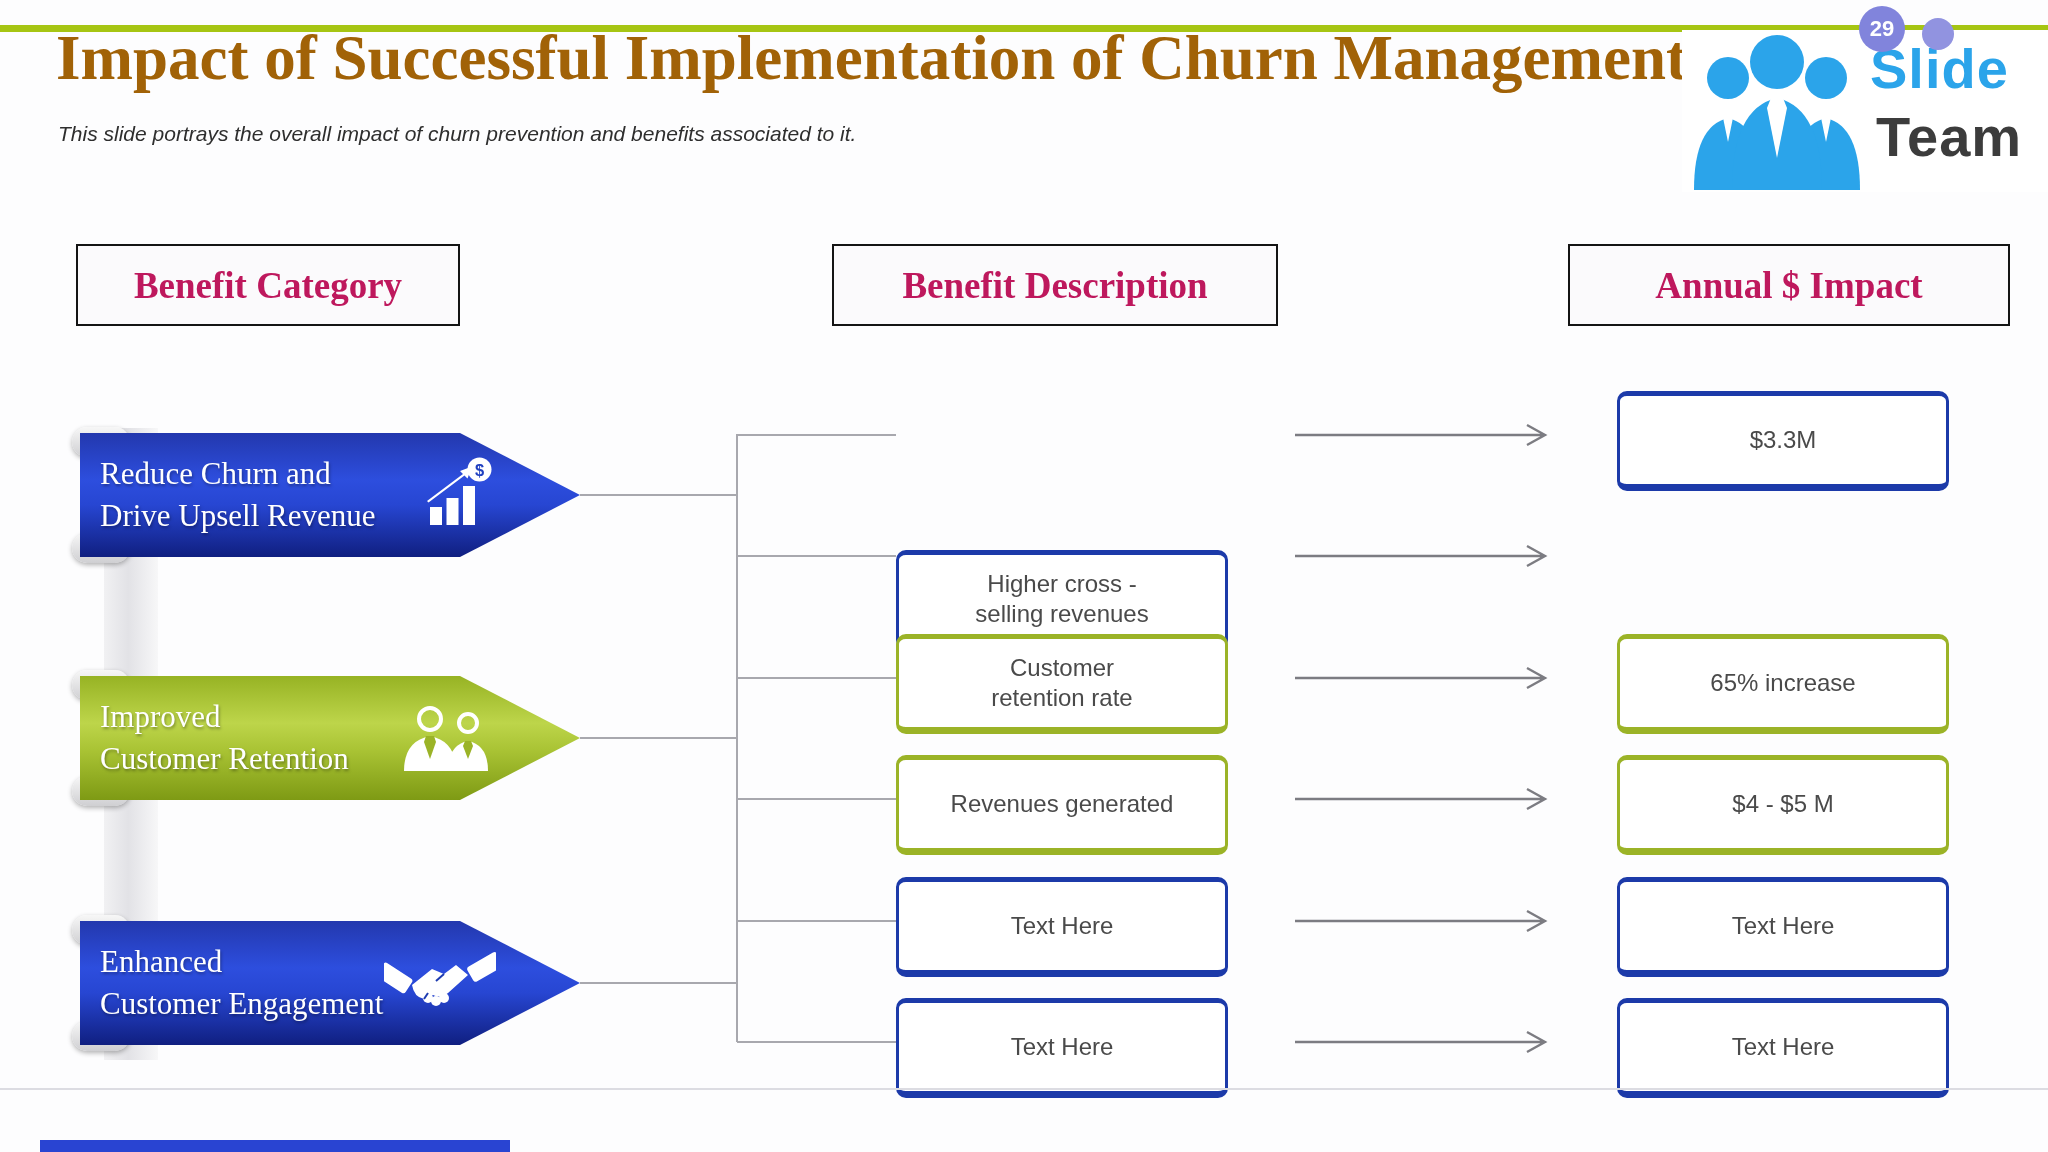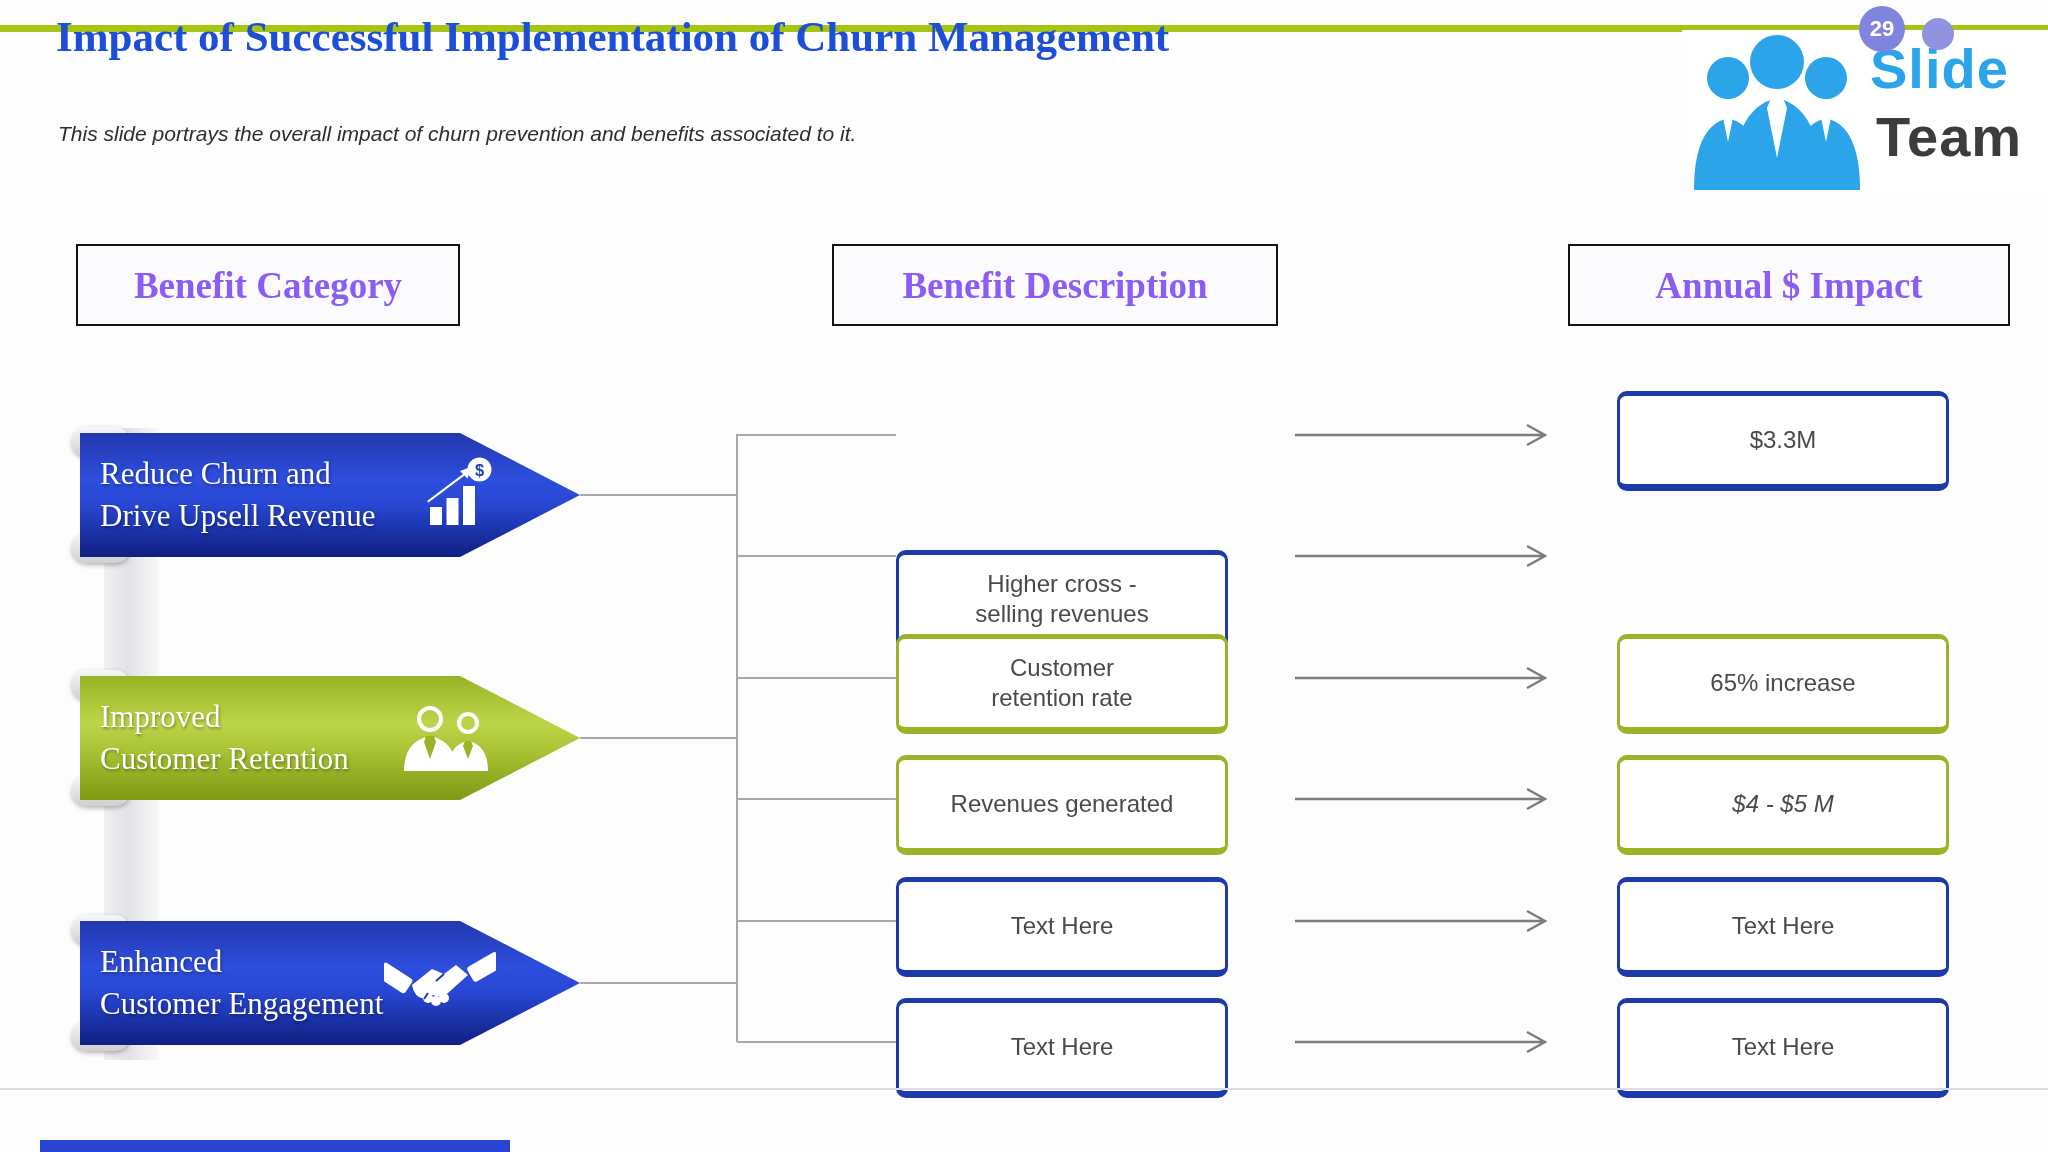--- a/index.html
+++ b/index.html
@@ -3,39 +3,39 @@
 <meta charset="utf-8">
 <style>
   html,body{margin:0;padding:0;background:#ffffff;}
   #slide{position:relative;width:2048px;height:1152px;background:#fdfdfe;overflow:hidden;
          font-family:"Liberation Sans",sans-serif;}
 
   
   .top-line{position:absolute;left:0;top:25px;width:2048px;height:7px;background:#a6c513;}
 
   
-  .title{position:absolute;left:56px;top:12px;width:1700px;
-         font-family:"Liberation Serif",serif;font-weight:700;font-size:43px;color:#1d4ed8;
+  .title{position:absolute;left:56px;top:22px;width:1700px;
+         font-family:"Liberation Serif",serif;font-weight:700;font-size:63px;color:#a16207;
          white-space:nowrap;}
   .subtitle{position:absolute;left:58px;top:122px;font-size:21px;font-style:italic;color:#2e2e2e;}
 
   
   .logo-box{position:absolute;left:1682px;top:30px;width:366px;height:162px;background:#ffffff;z-index:5;}
   .logo-word1{position:absolute;left:188px;top:6px;font-size:56px;font-weight:700;color:#2ba4ea;letter-spacing:1px;}
   .logo-word2{position:absolute;left:194px;top:74px;font-size:56px;font-weight:700;color:#3c3c3c;letter-spacing:1px;}
   .badge{position:absolute;left:177px;top:-24px;width:46px;height:46px;border-radius:50%;
          background:#8184dc;color:#fff;font-size:22px;font-weight:700;display:flex;
          align-items:center;justify-content:center;z-index:7;}
   .badge-dot{position:absolute;left:240px;top:-12px;width:32px;height:32px;border-radius:50%;
          background:#9193e0;z-index:6;}
 
   
   .hdr{position:absolute;top:244px;height:78px;background:#fbfafc;border:2px solid #141414;
        display:flex;align-items:center;justify-content:center;
-       font-family:"Liberation Serif",serif;font-weight:700;font-size:37px;color:#8b5cf6;}
+       font-family:"Liberation Serif",serif;font-weight:700;font-size:37px;color:#be185d;}
   .hdr-cat{left:76px;width:380px;}
   .hdr-desc{left:832px;width:442px;}
   .hdr-imp{left:1568px;width:438px;}
 
   
   .band{position:absolute;left:104px;top:428px;width:54px;height:632px;
         background:linear-gradient(90deg,#f1f1f3 0%,#e2e2e6 45%,#f7f7f8 100%);}
 
   
   .ribbon{position:absolute;left:80px;width:500px;height:124px;z-index:2;
@@ -199,20 +199,20 @@
     </svg>
   <svg class="imp-arrow" style="top:908px;" viewBox="0 0 270 26">
       <path d="M2 13 H250 M234 3 L252 13 L234 23" stroke="#7c7c82" stroke-width="2.4" fill="none"></path>
     </svg>
   <svg class="imp-arrow" style="top:1029px;" viewBox="0 0 270 26">
       <path d="M2 13 H250 M234 3 L252 13 L234 23" stroke="#7c7c82" stroke-width="2.4" fill="none"></path>
     </svg>
 
   <div class="card blue imp-col" style="top:391px;">$3.3M</div>
   <div class="card green imp-col" style="top:634px;">65% increase</div>
-  <div class="card green imp-col" style="top:755px;font-style:italic;">$4 - $5 M</div>
+  <div class="card green imp-col" style="top:755px;">$4 - $5 M</div>
   <div class="card blue imp-col" style="top:877px;">Text Here</div>
   <div class="card blue imp-col" style="top:998px;">Text Here</div>
 
   <div class="bottom-line"></div>
   <div class="bottom-bar"></div>
 
 </div>
 
 </body></html>

